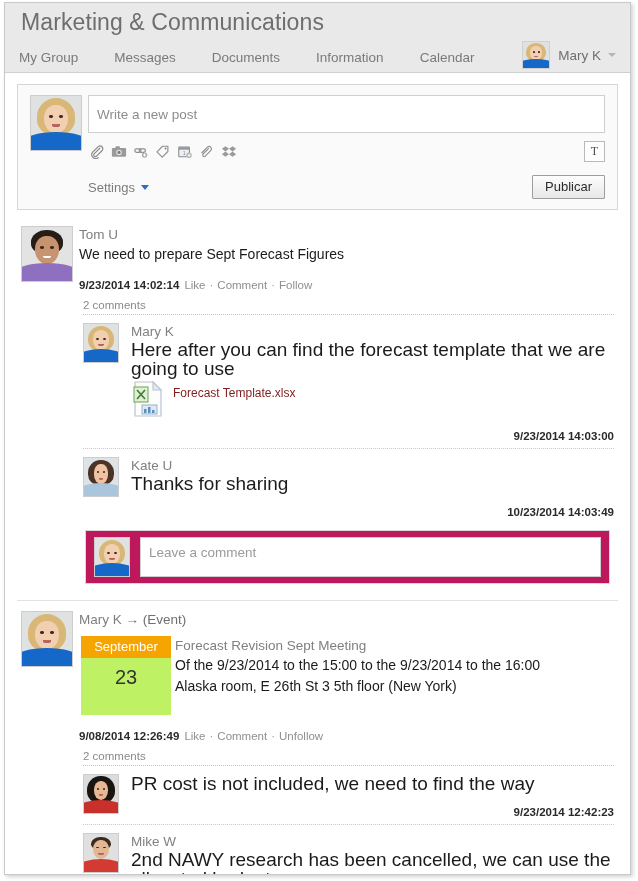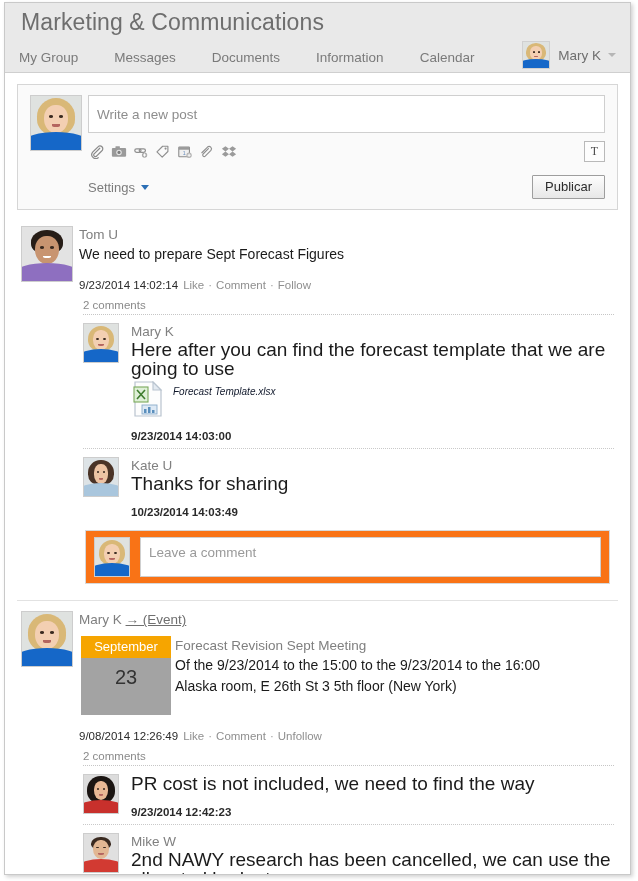--- a/index.html
+++ b/index.html
@@ -253,38 +253,38 @@
   .post:first-child { border-top: none; margin-top: 6px; }
   .post-left { width: 62px; flex: none; padding-left: 4px; box-sizing: border-box; }
   .post-left .av { width: 52px; height: 56px; }
   .post-body { flex: 1; min-width: 0; padding-right: 4px; }
   .author {
     font-size: 13.5px;
     color: #7f7f7f;
     cursor: pointer;
     line-height: 17px;
   }
-  .author .arrow { color: #6f6f6f; text-decoration: underline; }
+  .author .arrow { color: #6f6f6f; }
   .post-text {
     font-size: 14px;
     color: #1b1b1b;
     line-height: 20px;
     margin-top: 1px;
   }
   .meta-row {
     margin-top: 14px;
     font-size: 11.5px;
     line-height: 14px;
     display: flex;
     align-items: baseline;
     flex-wrap: wrap;
   }
   .ts {
     color: #2a2a2a;
-    font-weight: normal;
+    font-weight: bold;
     font-size: 11.5px;
     margin-right: 5px;
   }
   .act {
     color: #8f8f8f;
     cursor: pointer;
     font-size: 11.5px;
   }
   .dot { color: #9d9d9d; margin: 0 4px; font-size: 11.5px; }
   .comments-count {
@@ -315,45 +315,45 @@
   .c-text {
     font-size: 19px;
     color: #1b1b1b;
     line-height: 19px;
   }
   .c-ts {
     margin-top: 13px;
     font-size: 11.5px;
     font-weight: bold;
     color: #2a2a2a;
+    text-align: right;
   }
 
   
   .attach {
     display: flex;
     align-items: flex-start;
     margin-top: 3px;
     margin-left: 2px;
     cursor: pointer;
   }
   .xls-icon { width: 30px; height: 36px; flex: none; }
   .attach-name {
-    font-size: 10px;
-    color: #0f172a;
+    font-size: 12px;
+    color: #7f1d1d;
     margin-left: 10px;
     margin-top: 5px;
-    font-style: italic;
   }
 
   
   .comment-box {
     display: flex;
     align-items: flex-start;
     border: 1px solid #d8d8d8;
-    background: #f97316;
+    background: #be185d;
     padding: 6px 8px;
     margin: 6px 4px 8px 6px;
     box-sizing: border-box;
   }
   .comment-box .av { width: 36px; height: 40px; }
   .comment-input {
     flex: 1;
     margin-left: 10px;
     height: 40px;
     border: 1px solid #cfcfcf;
@@ -370,21 +370,21 @@
 
   
   .event-card {
     display: flex;
     margin-top: 8px;
     margin-left: 2px;
   }
   .event-date {
     width: 90px;
     flex: none;
-    background: #a3a3a3;
+    background: #bef264;
     text-align: center;
     padding-bottom: 26px;
   }
   .event-month {
     background: #f6a500;
     color: #ffffff;
     font-size: 13px;
     padding: 3px 0 4px 0;
   }
   .event-day {

